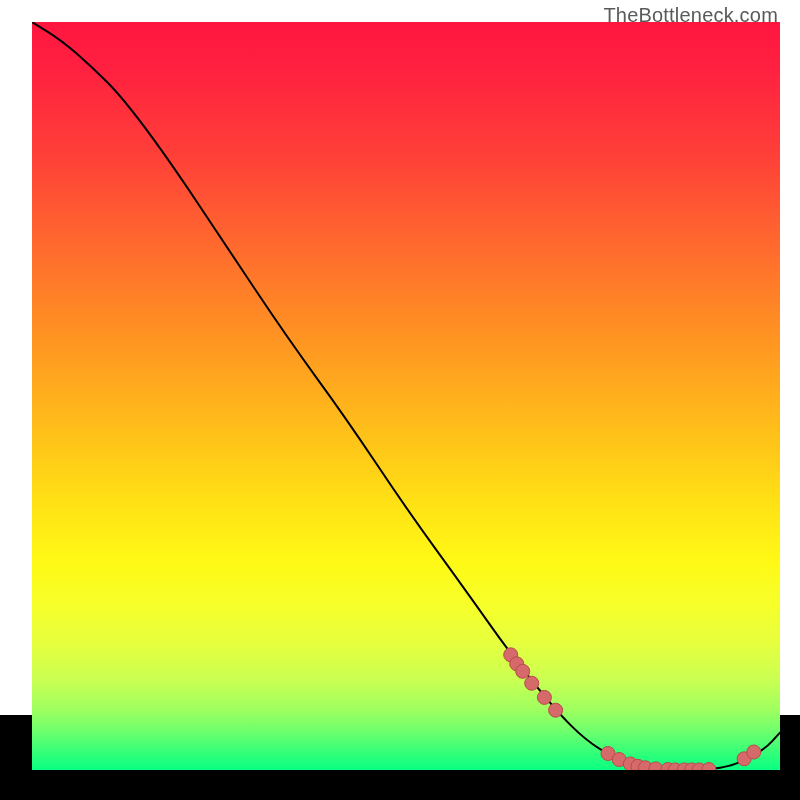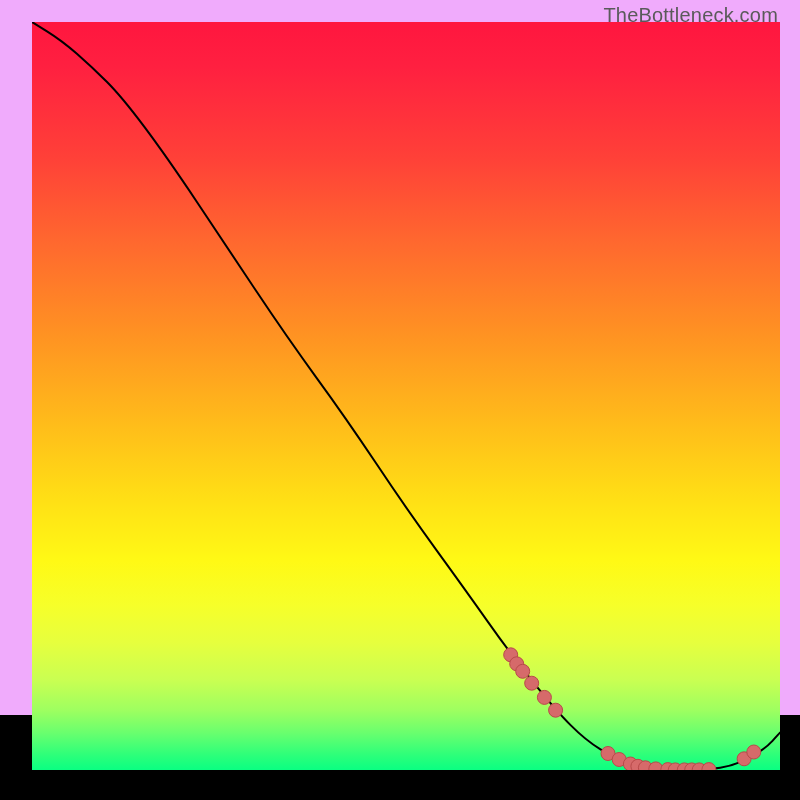--- a/index.html
+++ b/index.html
@@ -8,21 +8,21 @@
     width: 800px;
     height: 800px;
     background: #000;
     overflow: hidden;
     font-family: Arial, Helvetica, sans-serif;
   }
   .stage {
     position: relative;
     width: 800px;
     height: 715px;
-    background: #f0abfc;
+    background: #ffffff;
   }
   .plot {
     position: absolute;
     left: 32px;
     top: 22px;
     width: 748px;
     height: 748px;
     
     background: linear-gradient(to bottom,
       #ff163f 0%,

